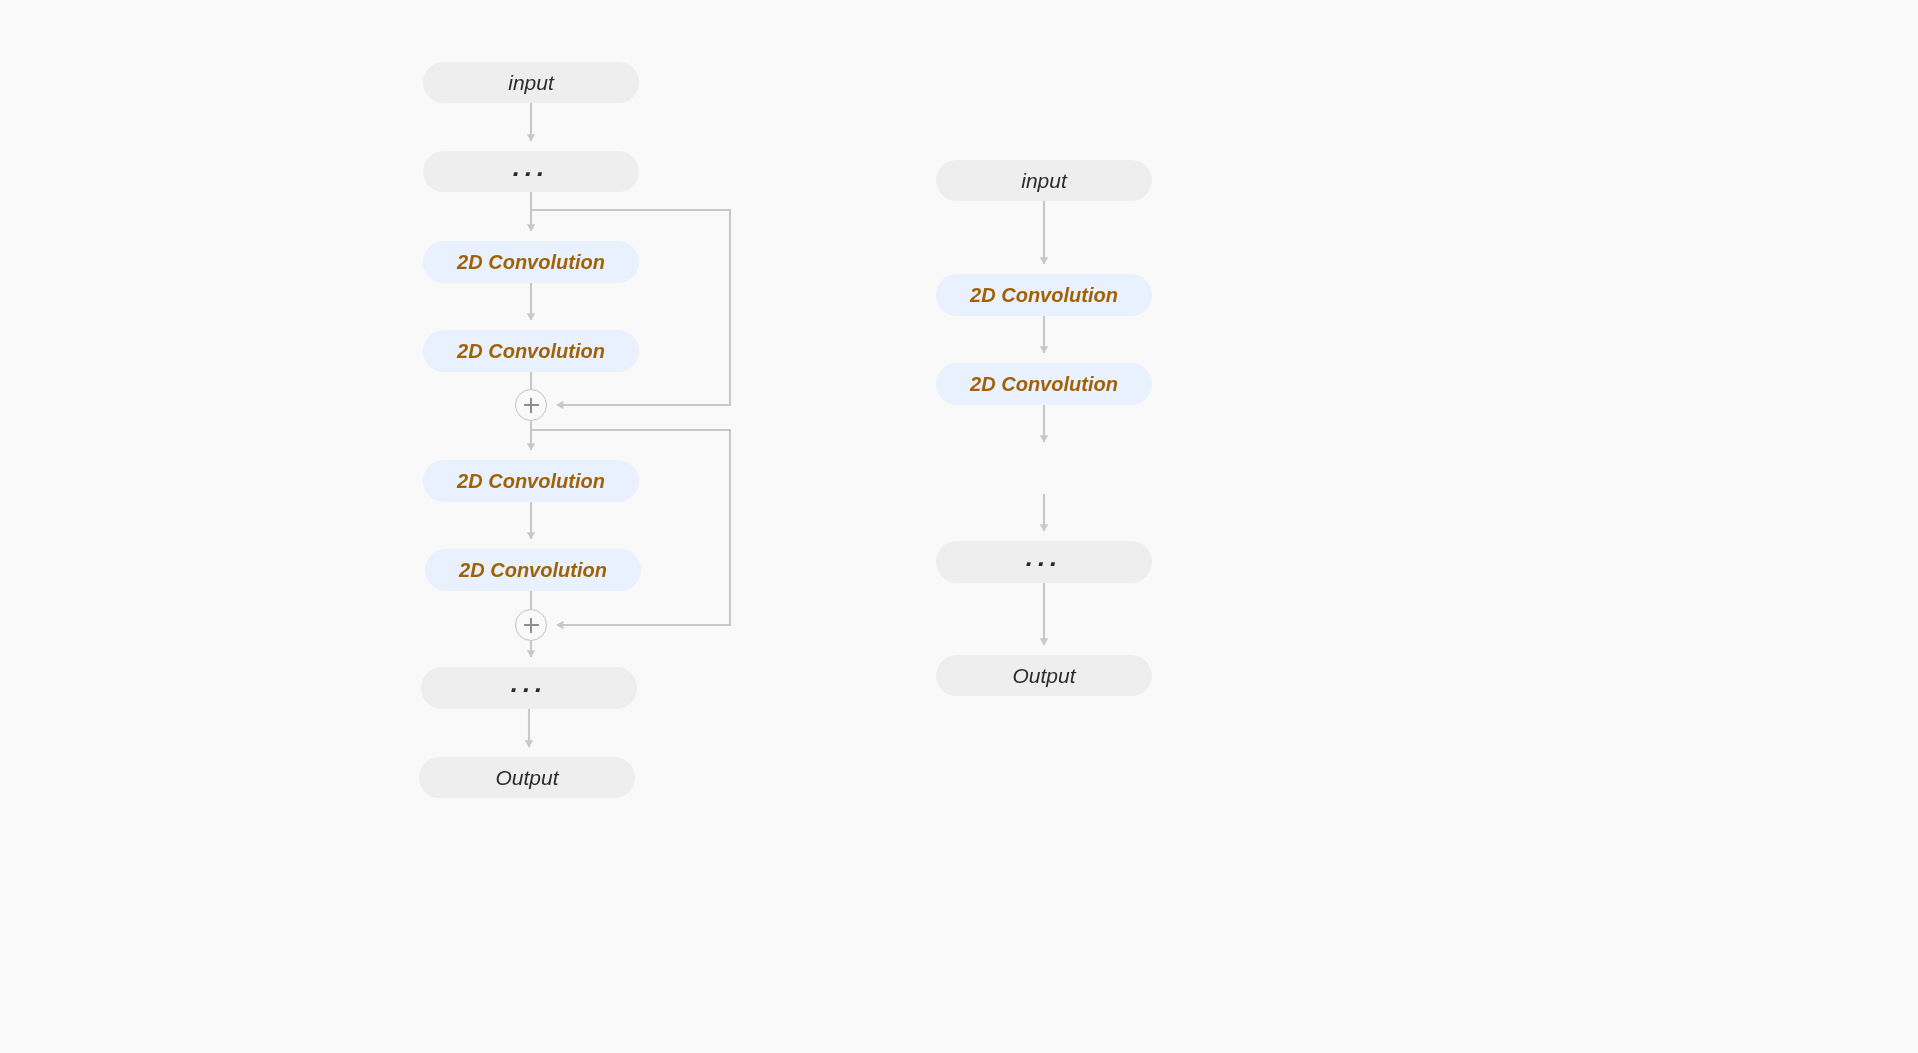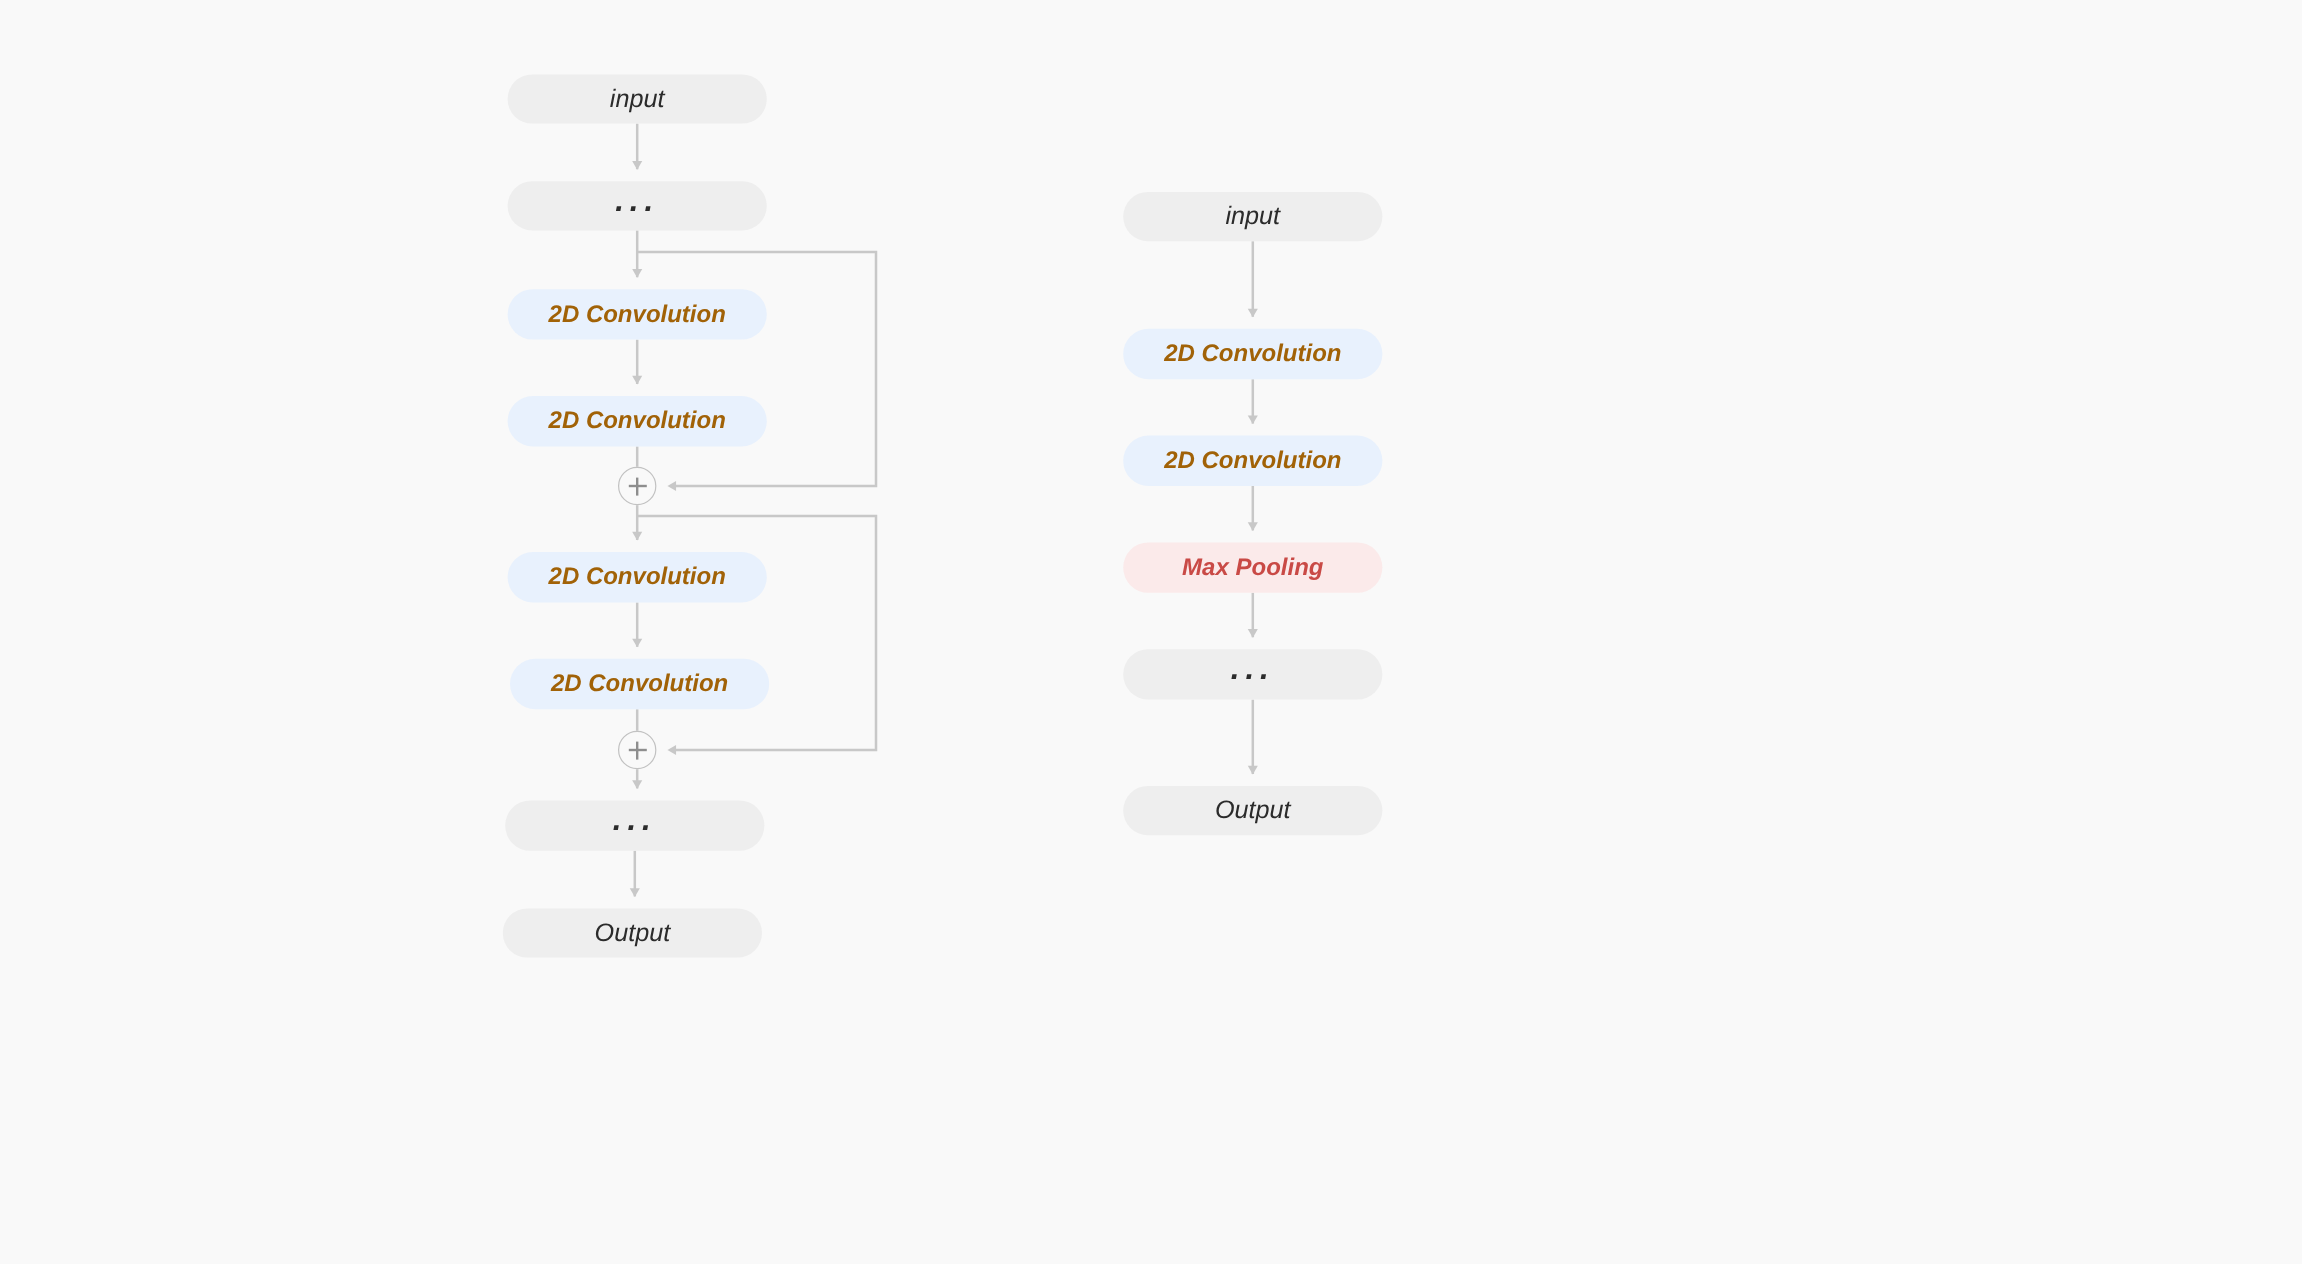--- a/index.html
+++ b/index.html
@@ -155,19 +155,18 @@
   <div class="node node-neutral node-ellipsis" style="left:421px; top:667px; width:216px; height:42px;">...</div>
 
   <div class="node node-neutral" style="left:419px; top:757px; width:216px; height:41px;">Output</div>
 
   <div class="node node-neutral" style="left:936px; top:160px; width:216px; height:41px;">input</div>
 
   <div class="node node-conv" style="left:936px; top:274px; width:216px; height:42px;">2D Convolution</div>
 
   <div class="node node-conv" style="left:936px; top:363px; width:216px; height:42px;">2D Convolution</div>
 
-  <div class="node node-pool" style="left:936px; top:452px; width:216px; height:42px;">Max Pooling</div>
 
   <div class="node node-neutral node-ellipsis" style="left:936px; top:541px; width:216px; height:42px;">...</div>
 
   <div class="node node-neutral" style="left:936px; top:655px; width:216px; height:41px;">Output</div>
 
 </div>
 
 </body></html>

